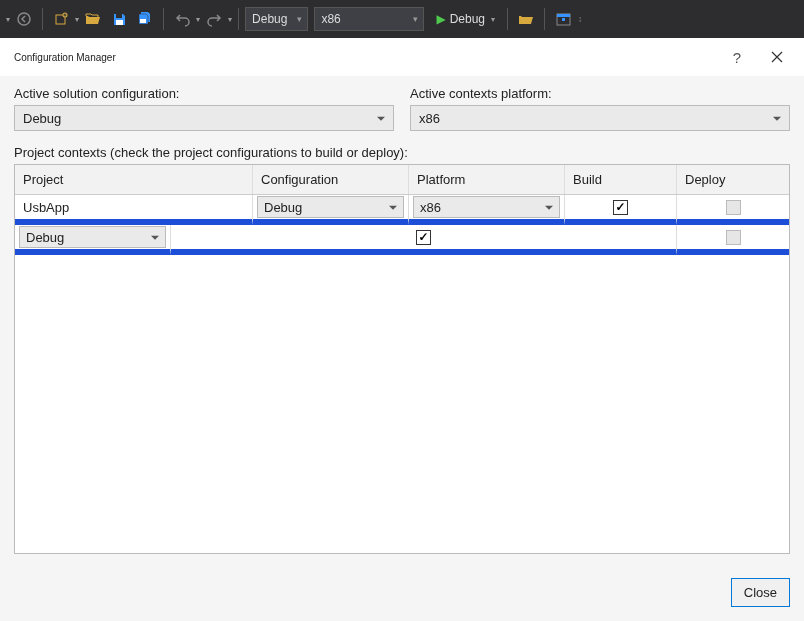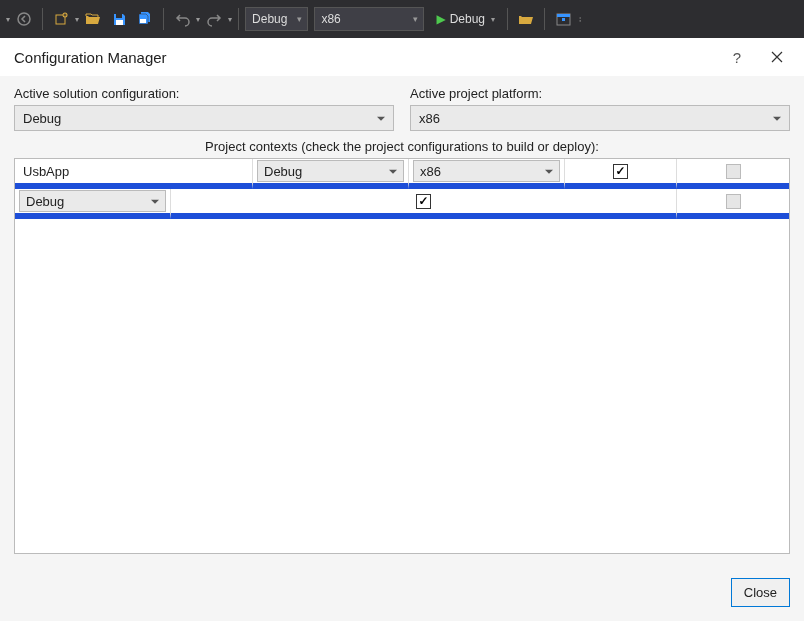--- a/index.html
+++ b/index.html
@@ -12,34 +12,34 @@
 .tb-caret { font-size: 8px; color: #999; margin-left: 2px; }
 .tb-select { background: #3f3f46; color: #ddd; border: 1px solid #555; height: 24px; padding: 0 20px 0 6px; font-size: 12px; margin-right: 4px; position: relative; display: flex; align-items: center; cursor: pointer; }
 .tb-select::after { content: "▾"; position: absolute; right: 6px; font-size: 9px; color: #999; }
 .tb-select.wide { min-width: 110px; }
 .tb-select.narrow { min-width: 60px; }
 .tb-start { display: flex; align-items: center; color: #ddd; font-size: 12px; padding: 0 6px; cursor: pointer; gap: 4px; }
 .tb-start .play { color: #4ec94e; font-size: 12px; }
 
 .dialog { background: #f5f5f5; height: 583px; display: flex; flex-direction: column; }
 .dlg-header { height: 38px; display: flex; align-items: center; padding: 0 14px; background: #fff; }
-.dlg-title { font-size: 15px; color: #222; flex: 1; }
+.dlg-title { font-size: 10px; color: #222; flex: 1; }
 .dlg-help { width: 26px; height: 26px; display: flex; align-items: center; justify-content: center; font-size: 15px; color: #555; cursor: pointer; }
 .dlg-close { width: 26px; height: 26px; display: flex; align-items: center; justify-content: center; cursor: pointer; margin-left: 14px; }
 .dlg-close svg { width: 12px; height: 12px; }
 
 .dlg-body { padding: 10px 14px; flex: 1; display: flex; flex-direction: column; }
 
 .top-row { display: flex; gap: 16px; }
 .top-col { flex: 1; display: flex; flex-direction: column; gap: 4px; }
 .lbl { font-size: 13px; color: #222; }
 .dd { background: #eaeaea; border: 1px solid #bbb; height: 26px; display: flex; align-items: center; padding: 0 8px; font-size: 13px; color: #222; position: relative; cursor: pointer; }
 .dd::after { content: ""; position: absolute; right: 8px; top: 50%; transform: translateY(-30%); border-left: 4px solid transparent; border-right: 4px solid transparent; border-top: 4px solid #555; }
 
-.contexts-label { margin-top: 8px; margin-bottom: 4px; font-size: 13px; color: #222; text-align: center; }
+.contexts-label { margin-top: 14px; margin-bottom: 4px; font-size: 13px; color: #222; }
 
 .grid { border: 1px solid #bbb; background: #fff; flex: 1; display: flex; flex-direction: column; overflow: hidden; }
 .grid-row { display: flex; height: 30px; align-items: stretch; }
 .grid-header { background: #f2f2f2; border-bottom: 1px solid #ccc; height: 30px; }
 .grid-header .cell { display: flex; align-items: center; padding: 0 8px; font-size: 13px; color: #222; }
 .grid-data .cell { display: flex; align-items: center; padding: 3px 4px; border-bottom: 6px solid #1d4ed8; }
 .grid-data .cell.text { padding: 0 8px; font-size: 13px; color: #222; }
 .col-project { width: 238px; border-right: 1px solid #ddd; }
 .col-config { width: 156px; border-right: 1px solid #ddd; }
 .col-platform { width: 156px; border-right: 1px solid #ddd; }
@@ -156,30 +156,37 @@
 
   <div class="dlg-body">
     <div class="top-row">
       <div class="top-col">
         <div class="lbl">Active solution configuration:</div>
         <div class="dd">
             <span>Debug</span>
           </div>
       </div>
       <div class="top-col">
-        <div class="lbl">Active project platform:</div>
+        <div class="lbl">Active contexts platform:</div>
         <div class="dd">
             <span>x86</span>
           </div>
       </div>
     </div>
 
     <div class="contexts-label">Project contexts (check the project configurations to build or deploy):</div>
 
     <div class="grid">
+      <div class="grid-row grid-header">
+        <div class="cell col-project">Project</div>
+        <div class="cell col-config">Configuration</div>
+        <div class="cell col-platform">Platform</div>
+        <div class="cell col-build">Build</div>
+        <div class="cell col-deploy">Deploy</div>
+      </div>
       <div id="grid-rows">
           <div class="grid-row grid-data">
             <div class="cell col-project text">UsbApp</div>
             <div class="cell col-config">
               <div class="cell-dd">Debug</div>
             </div>
             <div class="cell col-platform">
               <div class="cell-dd">x86</div>
             </div>
             <div class="cell col-build">

